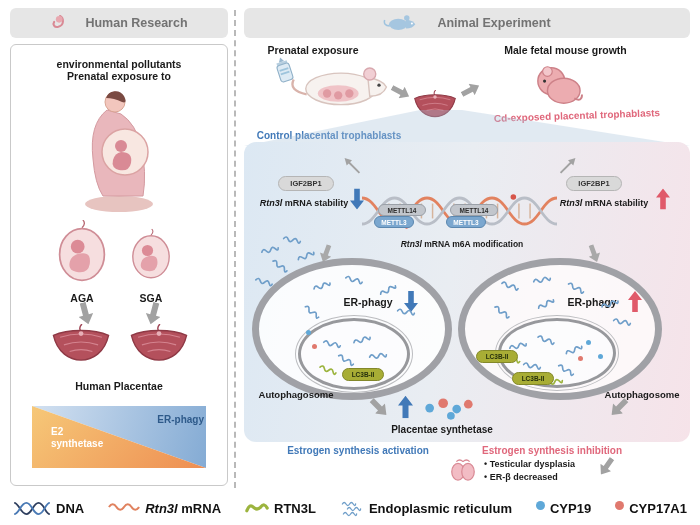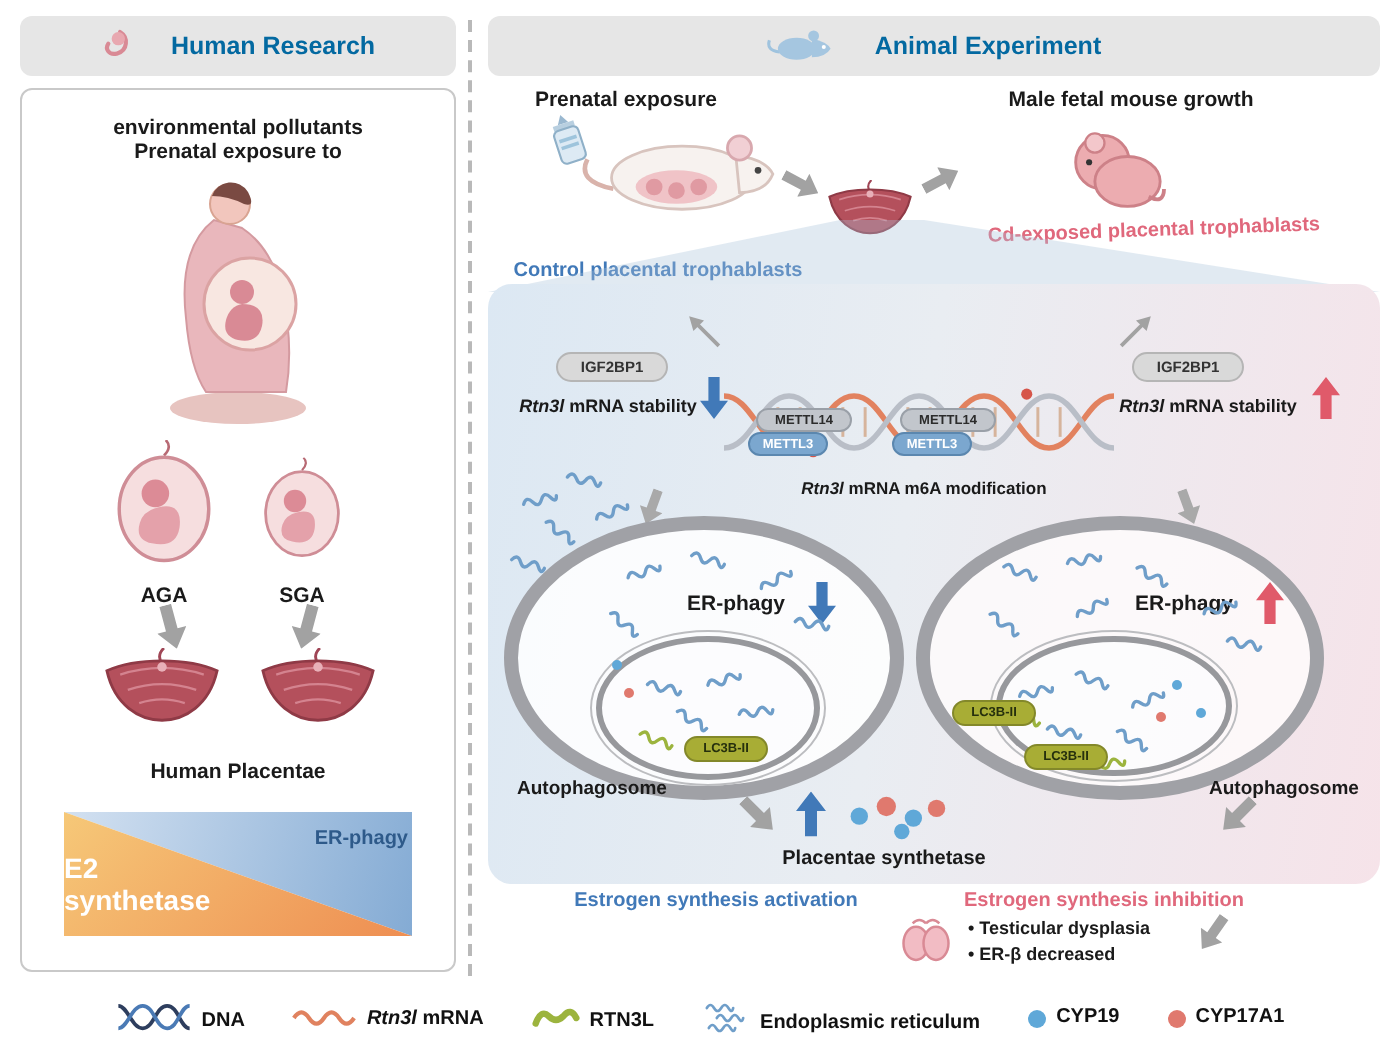--- a/index.html
+++ b/index.html
@@ -3,39 +3,39 @@
 <meta charset="utf-8">
 <style>
   * { margin:0; padding:0; box-sizing:border-box; }
   html,body { background:#fff; }
   body { font-family:"Liberation Sans", sans-serif; color:#1a1a1a; }
   .canvas { position:relative; width:700px; height:525px; background:#ffffff; overflow:hidden; }
   .abs { position:absolute; }
   .txt { position:absolute; color:#1a1a1a; line-height:1.15; }
   .b { font-weight:bold; }
   .ctr { text-align:center; }
-  .hdr { position:absolute; background:#e6e6e6; border-radius:6px; display:flex; align-items:center; justify-content:center; gap:20px; font-weight:bold; font-size:12.5px; color:#0369a1; }
+  .hdr { position:absolute; background:#e6e6e6; border-radius:6px; display:flex; align-items:center; justify-content:center; gap:20px; font-weight:bold; font-size:12.5px; color:#737373; }
   .panel-body { position:absolute; background:#fff; border:1.5px solid #c9c9c9; border-radius:6px; }
   .divider { position:absolute; left:234px; top:10px; height:478px; width:0; border-left:2px dashed #b9b9b9; }
   .bigbox { position:absolute; left:244px; top:142px; width:446px; height:300px; border-radius:12px;
             background:linear-gradient(100deg,#dce8f3 0%,#e9edf2 46%,#f6e3e9 100%); }
   .cell { position:absolute; border:7px solid #a0a1a6; border-radius:50%; background:rgba(255,255,255,.85); }
   .inner-cell { position:absolute; border:3px solid #97989c; outline:1.5px solid #bcbdc0; outline-offset:2px; border-radius:50%; background:rgba(252,252,253,.75); }
   .pill { position:absolute; background:#d9d9d9; border:1px solid #b5b5b5; border-radius:8px; display:flex; align-items:center; justify-content:center; font-weight:bold; font-size:7.5px; color:#333; }
   .mettl14 { position:absolute; background:#c2c6cc; border:1px solid #9aa0a8; border-radius:7px; display:flex; align-items:center; justify-content:center; font-weight:bold; font-size:6.5px; color:#2c2c2c; }
   .mettl3 { position:absolute; background:#7ba7cf; border:1px solid #5b87af; border-radius:7px; display:flex; align-items:center; justify-content:center; font-weight:bold; font-size:6.5px; color:#fff; }
   .lc3b { position:absolute; background:#a8ad35; border:1px solid #83882a; border-radius:7px; display:flex; align-items:center; justify-content:center; font-weight:bold; font-size:6.5px; color:#26300d; }
   .sq { position:absolute; width:20px; height:8px; color:#6f9ec9; }
   .sq-g { color:#9cb43e; }
   .mini-dot { position:absolute; border-radius:50%; }
   .barrow { position:absolute; }
   .tri-orange { position:absolute; clip-path:polygon(0 0,0 100%,100% 100%); background:linear-gradient(135deg,#f6c878,#ee8e52); }
   .tri-blue { position:absolute; clip-path:polygon(0 0,100% 0,100% 100%); background:linear-gradient(105deg,#d3e1f1,#84abd4); }
   .legend { position:absolute; left:0; top:492px; width:700px; height:33px; display:flex; align-items:center; justify-content:center; gap:24px; }
-  .legend-item { display:flex; align-items:flex-end; gap:5px; font-size:10px; font-weight:bold; color:#111; }
+  .legend-item { display:flex; align-items:flex-start; gap:5px; font-size:13px; font-weight:bold; color:#111; }
   .dot { display:inline-block; width:9px; height:9px; border-radius:50%; }
   .bullet::before { content:"•  "; }
 </style>
 </head>
 <body>
 
 <svg width="0" height="0" style="position:absolute" aria-hidden="true">
   <defs>
     <symbol id="blockArrowUp" viewBox="0 0 20 30">
       <path d="M10 0 L20 13 L14 13 L14 30 L6 30 L6 13 L0 13 Z"></path>
@@ -152,21 +152,21 @@
       <use href="#placenta"></use>
     </svg>
   <svg class="abs" style="left:128px;top:324px" width="62" height="38" viewBox="0 0 64 40">
       <use href="#placenta"></use>
     </svg>
 
   <div class="txt b ctr" style="left:24px;top:380px;width:190px;font-size:10.5px">Human Placentae</div>
 
   <div class="tri-blue" style="left:32px;top:406px;width:174px;height:62px"></div>
   <div class="tri-orange" style="left:32px;top:406px;width:174px;height:62px"></div>
-  <div class="txt b" style="left:32px;top:426px;width:70px;font-size:14px;color:#fff">
+  <div class="txt b" style="left:51px;top:426px;width:70px;font-size:10px;color:#fff">
     <div>E2</div>
     <div>synthetase</div>
   </div>
   <div class="txt b" style="left:128px;top:414px;width:76px;font-size:10px;color:#2e5a8a;text-align:right">ER-phagy</div>
 
   <div class="divider"></div>
 
   <div class="hdr" style="left:244px;top:8px;width:446px;height:30px">
     <svg width="34" height="17" viewBox="0 0 40 20">
         <use href="#mouseicon"></use>

